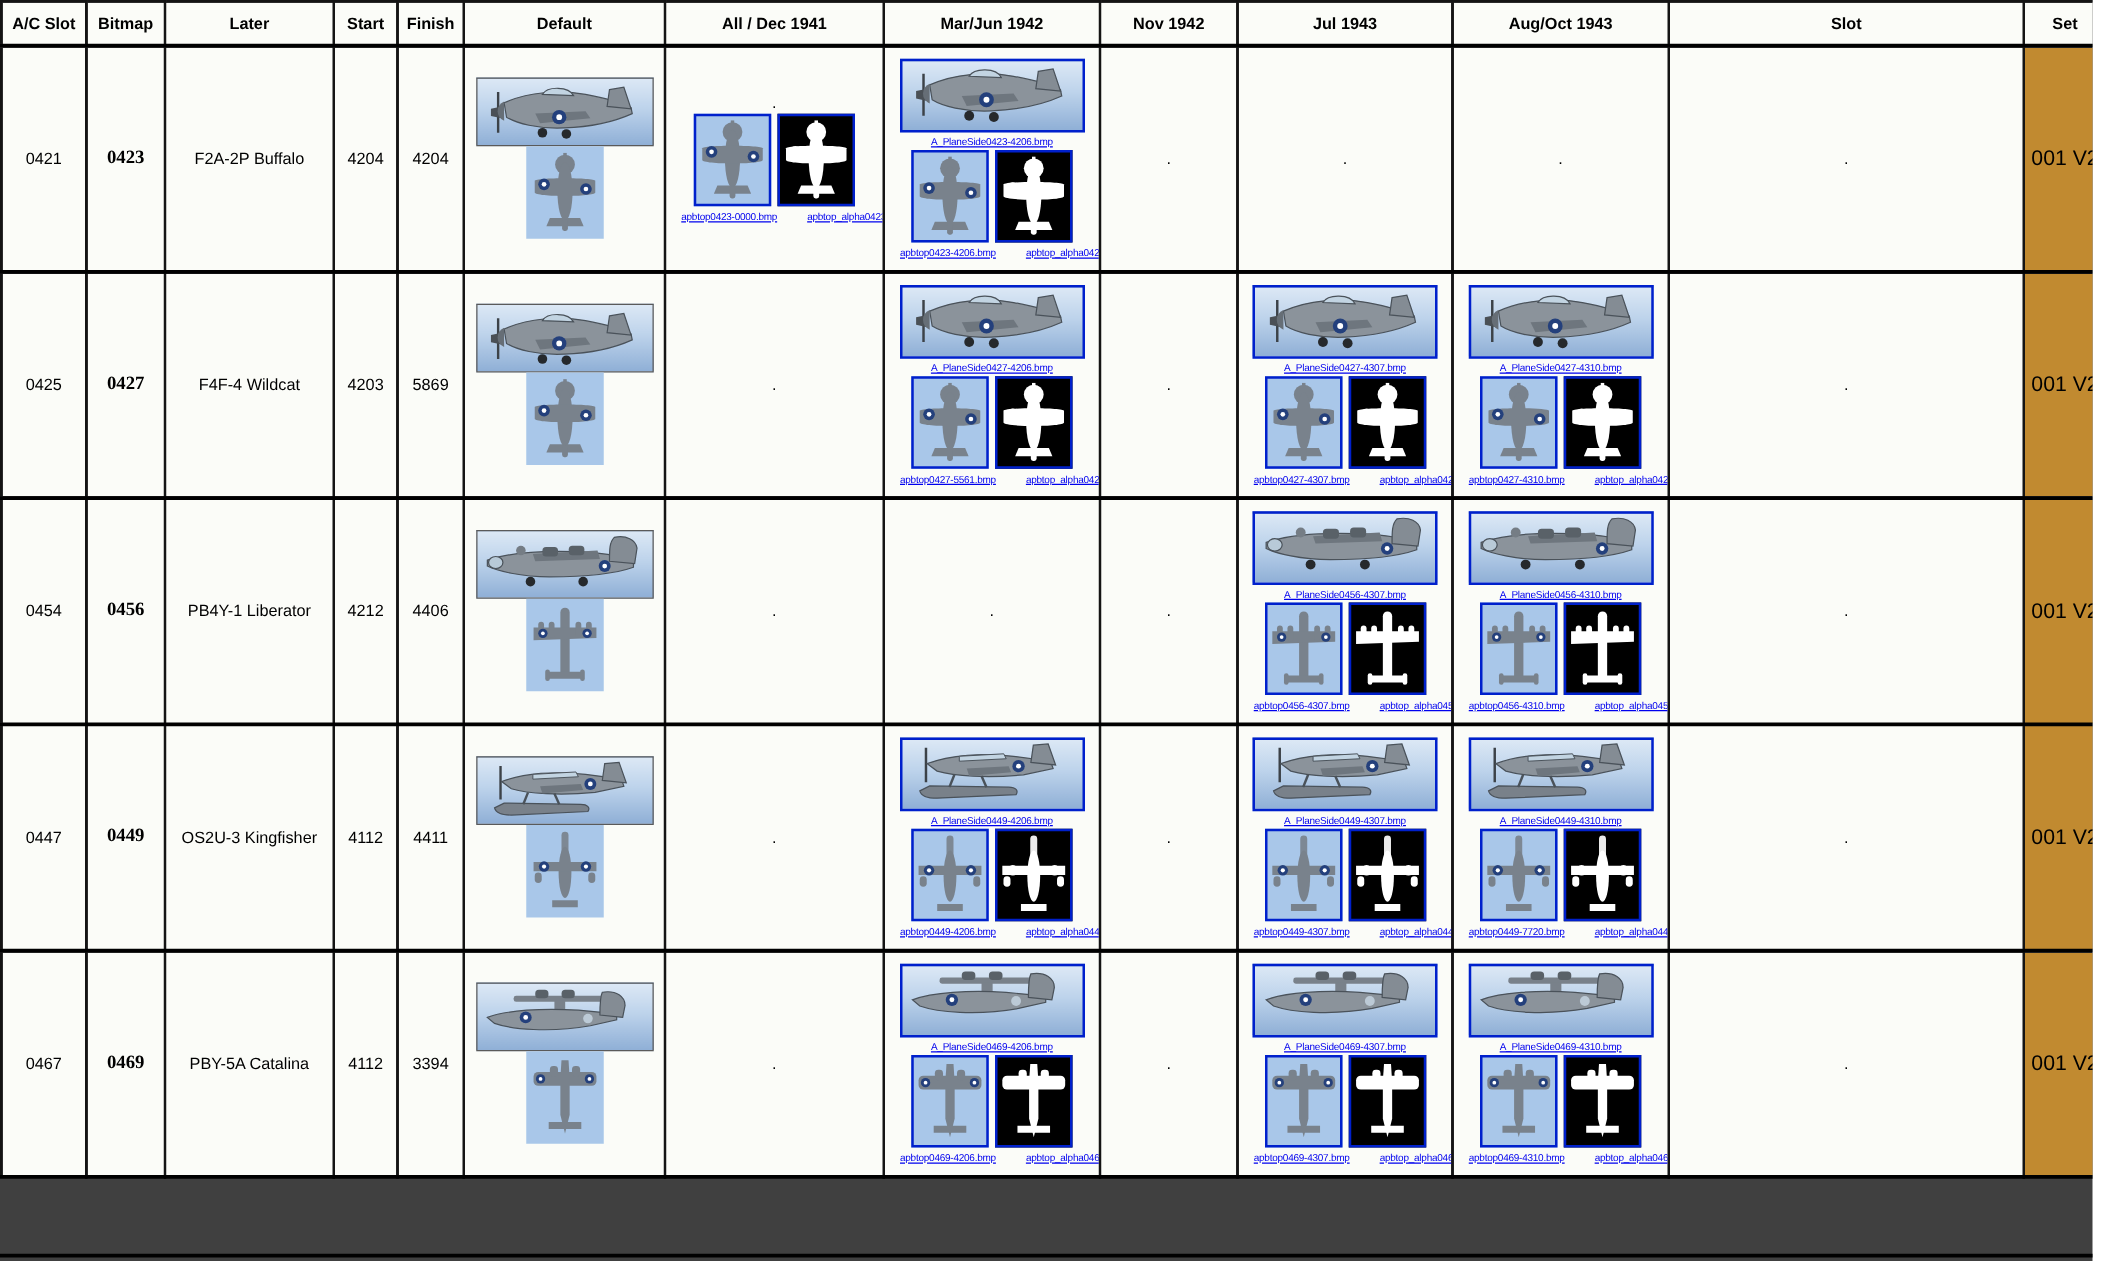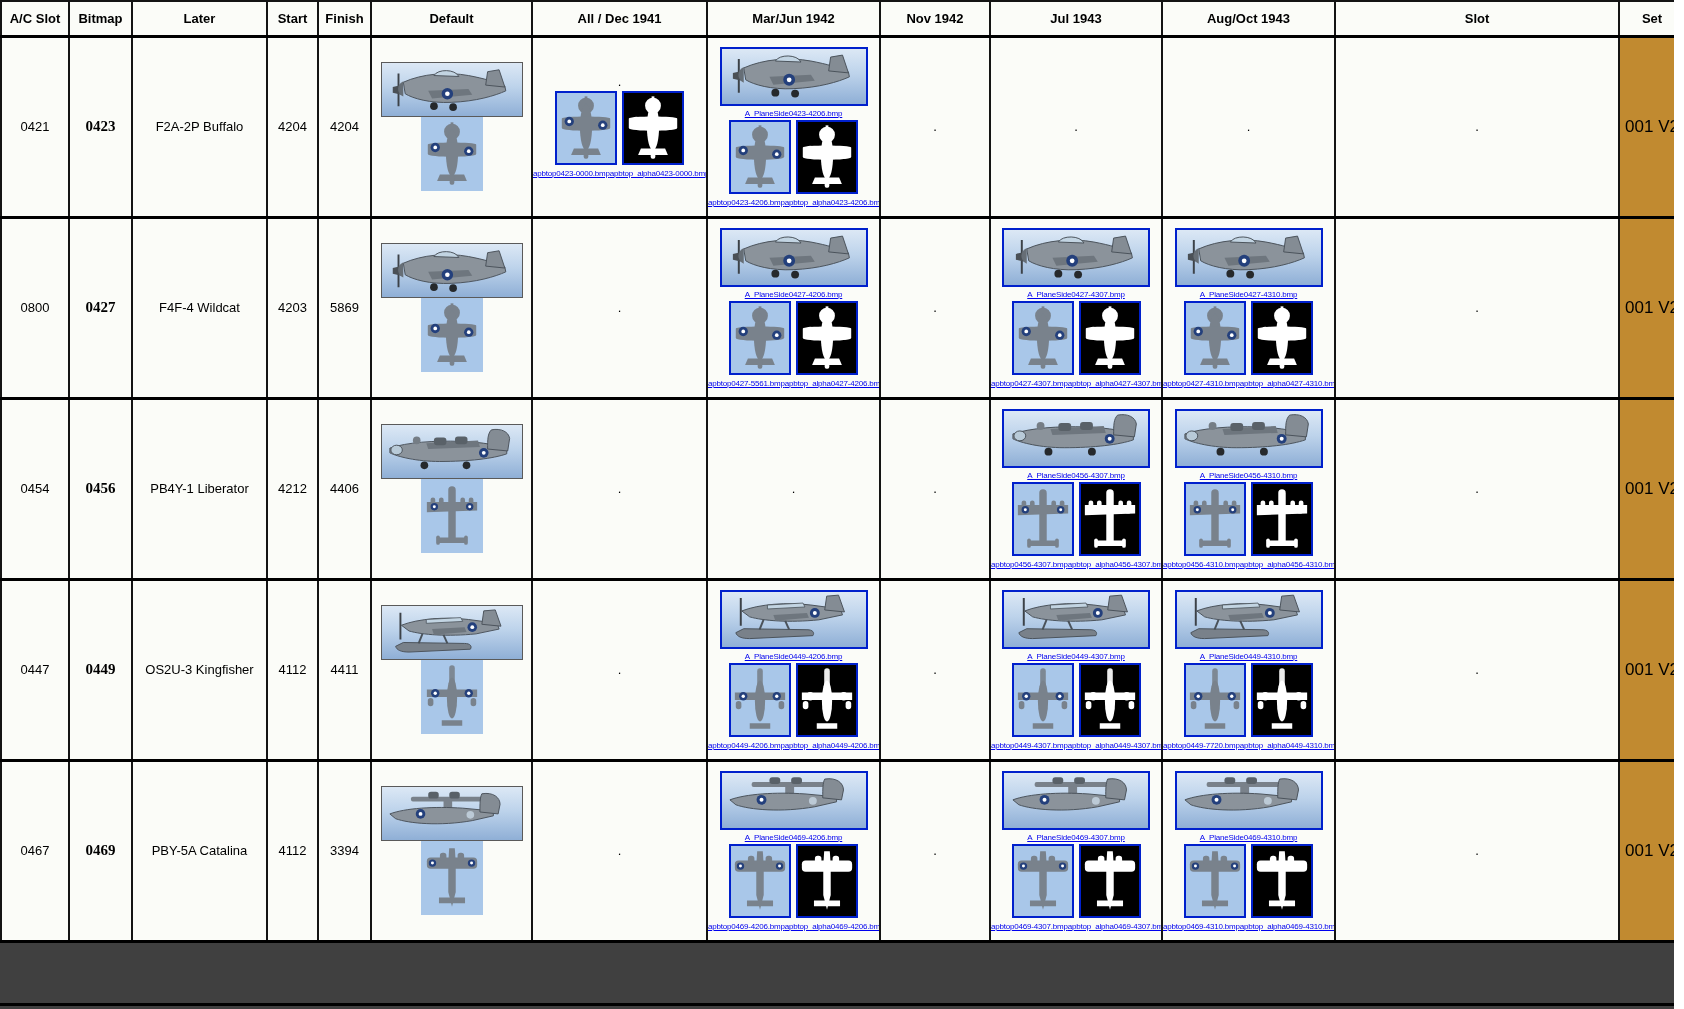--- a/index.html
+++ b/index.html
@@ -25,21 +25,21 @@
   .default-stack{display:flex;flex-direction:column;align-items:center}
   .pair{display:flex;justify-content:center;gap:5px;margin-top:2px}
   .top-box,.alpha-box{width:62px;height:74px;display:flex;align-items:center;justify-content:center}
   .top-box{background:#A9C7E9;color:#79828C;--c1:#24407C;--c2:#ffffff}
   .alpha-box{background:#000;color:#fff}
   .top-box.linked,.alpha-box.linked{border:2px solid #0020CC}
   .top-box svg,.alpha-box svg{width:54px;height:66px}
   a.bmp-link{color:var(--link-color,#0000EE);font-size:8px;text-decoration:underline;white-space:nowrap;letter-spacing:-0.2px;cursor:pointer}
   .side-link-line{margin:1px 0 2px 0;line-height:9px}
   .links{margin-top:2px;white-space:nowrap;line-height:9px}
-  .links a{margin:0 0}
+  .links a{margin:0 12px}
   .date-cell{padding:4px 0}
   .bottom-stub{position:absolute;left:0;top:1003px;width:1684px;height:3px;background:#000}
 </style>
 </head>
 <body>
 
 <svg width="0" height="0" style="position:absolute" aria-hidden="true">
 <defs>
   <symbol id="side-fighter" viewBox="0 0 140 52">
     <line x1="15" y1="9" x2="15" y2="43" stroke="#3c4248" stroke-width="2"></line>
@@ -243,21 +243,21 @@
           </td>
           <td class="date-cell">
             <div class="dot">.</div>
           </td>
           <td class="date-cell">
             <div class="dot">.</div>
           </td>
           <td class="set-cell" style="background: rgb(193, 138, 48);">001 V2</td>
         </tr>
         <tr>
-          <td>0800</td>
+          <td>0425</td>
           <td class="bitmap-cell">0427</td>
           <td>F4F-4 Wildcat</td>
           <td>4203</td>
           <td>5869</td>
           <td>
             <div class="default-stack">
               <div class="side-box">
                 <svg viewBox="0 0 140 52" preserveAspectRatio="xMidYMid meet">
                   <use href="#side-fighter"></use>
                 </svg>

